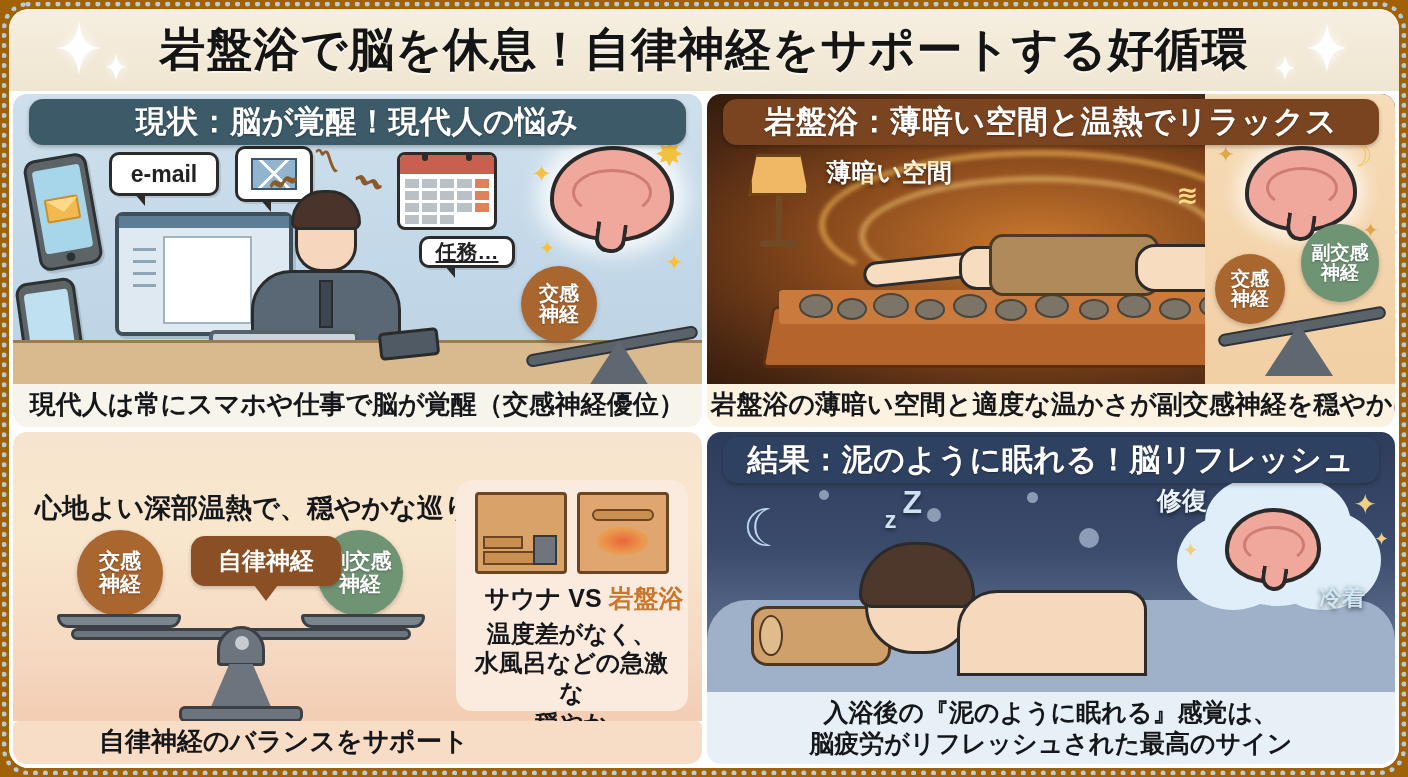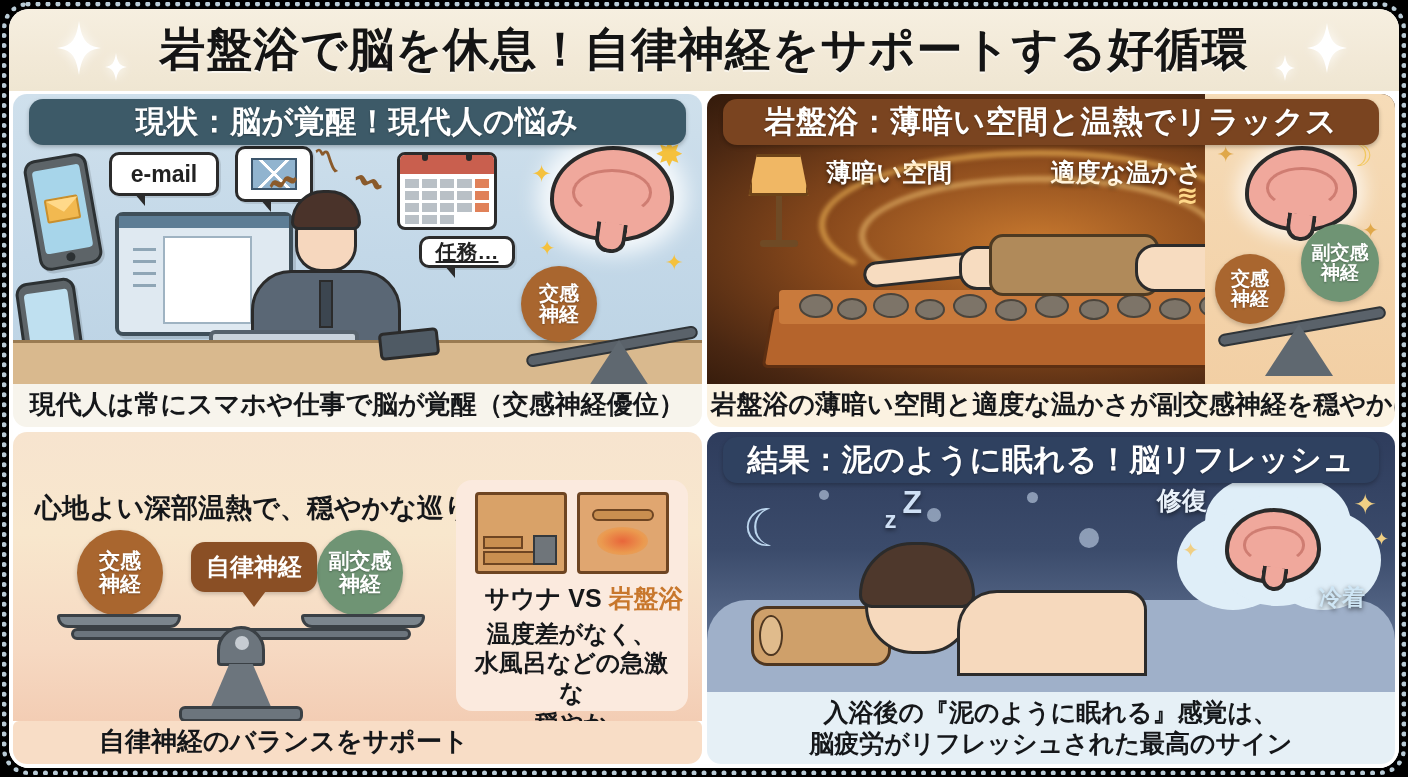--- a/index.html
+++ b/index.html
@@ -7,21 +7,21 @@
     width: 1408px; height: 777px;
     background: #ffffff;
     font-family: "Liberation Sans", "DejaVu Sans", sans-serif;
     overflow: hidden;
   }
 
   
   #poster {
     position: relative;
     width: 1408px; height: 777px;
-    background: #000000;
+    background: #a16207;
     padding: 24px;
   }
   .bead-frame {
     position: absolute; inset: 2px;
     border: 5px dotted #b9cbd6;
     border-radius: 26px;
     pointer-events: none;
     z-index: 40;
   }
   .inner-card {
@@ -414,21 +414,20 @@
         <div class="caption">現代人は常にスマホや仕事で脳が覚醒（交感神経優位）</div>
       </section>
 
       <section class="panel" id="panel2">
         <div class="panel-head">
           <span class="panel-head-text">岩盤浴：薄暗い空間と温熱でリラックス</span>
         </div>
         <div class="scene" id="p2-scene">
 
           <span class="p2-label" style="left:120px;top:62px;">薄暗い空間</span>
-          <span class="p2-label" style="left:344px;top:62px;">適度な温かさ</span>
 
           <div class="lamp-shade" style="left:42px;top:60px;"></div>
           <div class="lamp-stem" style="left:69px;top:102px;height:44px;"></div>
           <div class="lamp-foot" style="left:53px;top:146px;"></div>
 
           <div class="glow-wave" style="left:112px;top:56px;width:440px;height:150px;border-color:rgba(255,198,96,.55);border-bottom-color:transparent;"></div>
           <div class="glow-wave" style="left:152px;top:82px;width:360px;height:120px;border-color:rgba(255,214,130,.5);border-bottom-color:transparent;"></div>
 
           <div class="stone-bed" style="left:60px;top:212px;width:520px;height:62px;"></div>
           <div class="stone-top" style="left:72px;top:196px;width:500px;height:34px;"></div>
@@ -479,21 +478,21 @@
           <div class="p3-sub">心地よい深部温熱で、穏やかな巡りへ</div>
 
           <div class="nerve-badge nerve-sym" style="left:64px;top:98px;width:86px;height:86px;font-size:21px;">
             <span>交感</span>
             <span>神経</span>
           </div>
           <div class="nerve-badge nerve-para" style="left:304px;top:98px;width:86px;height:86px;font-size:21px;">
             <span>副交感</span>
             <span>神経</span>
           </div>
-          <div class="bubble-brown" style="left:178px;top:110px;width:126px;height:50px;font-size:24px;">
+          <div class="bubble-brown" style="left:178px;top:104px;width:150px;height:50px;font-size:24px;">
             <span>自律神経</span>
           </div>
 
           <div class="pan" style="left:44px;top:182px;width:124px;"></div>
           <div class="pan" style="left:288px;top:182px;width:124px;"></div>
           <div class="scale-base" style="left:58px;top:196px;width:340px;height:12px;border-radius:6px;"></div>
           <div style="position:absolute;left:204px;top:194px;width:48px;height:40px;background:#6c757d;border:3px solid #3a4045;border-radius:24px 24px 4px 4px;"></div>
           <div style="position:absolute;left:222px;top:204px;width:14px;height:14px;background:#c6ccd2;border-radius:50%;"></div>
           <div class="scale-base" style="left:196px;top:232px;width:64px;height:48px;clip-path:polygon(32% 0,68% 0,100% 100%,0 100%);border:none;"></div>
           <div class="scale-base" style="left:166px;top:274px;width:124px;height:16px;border-radius:6px;"></div>

